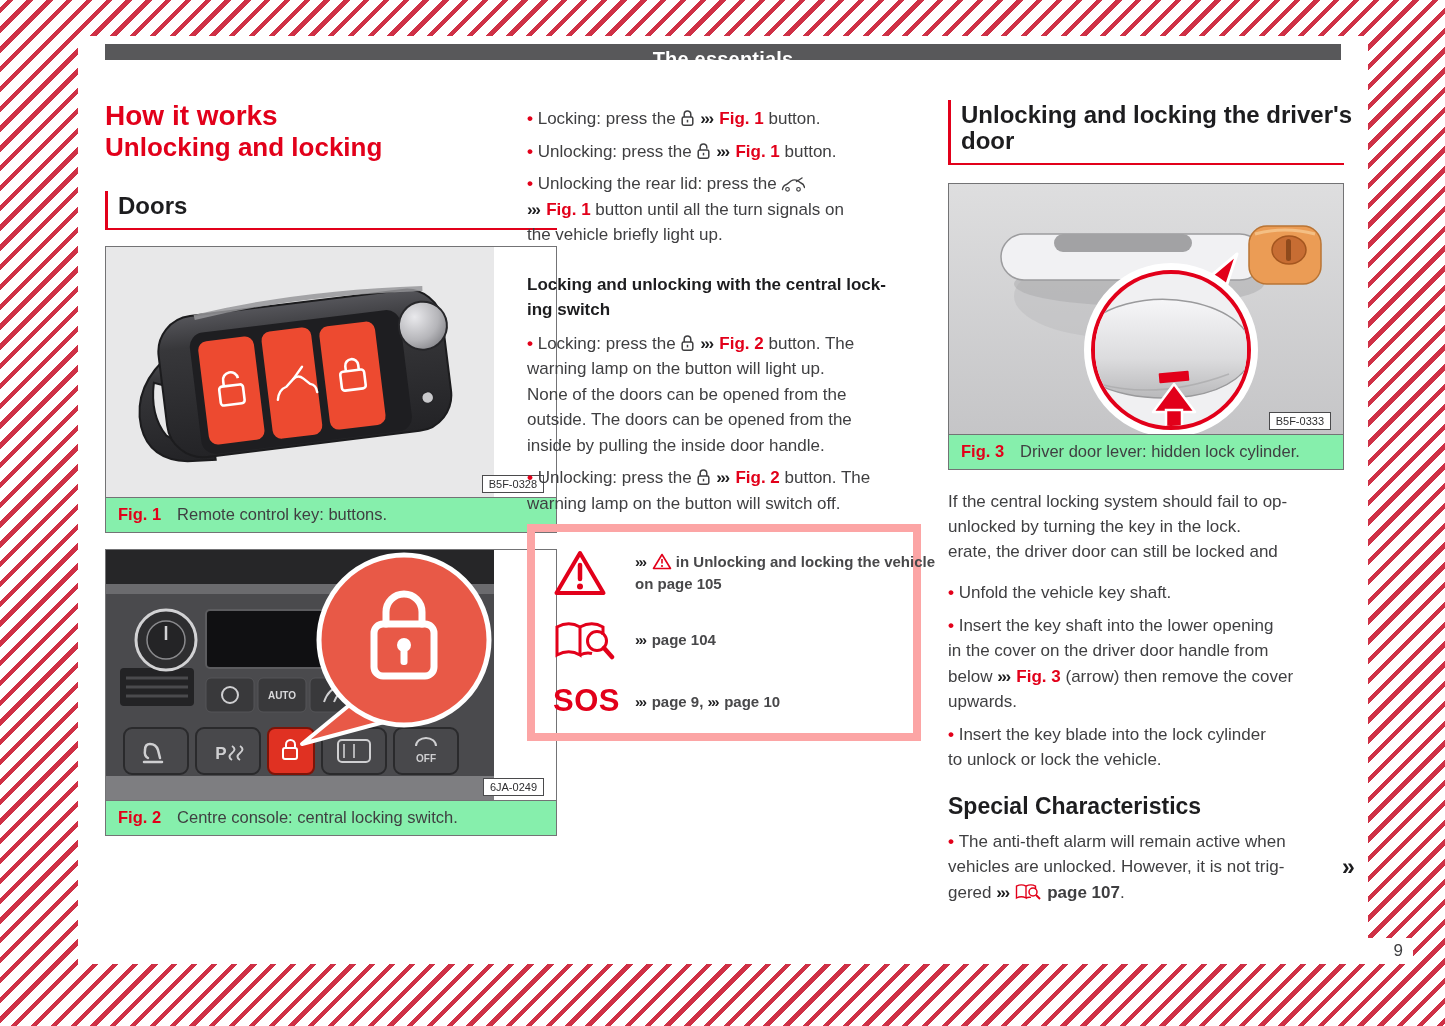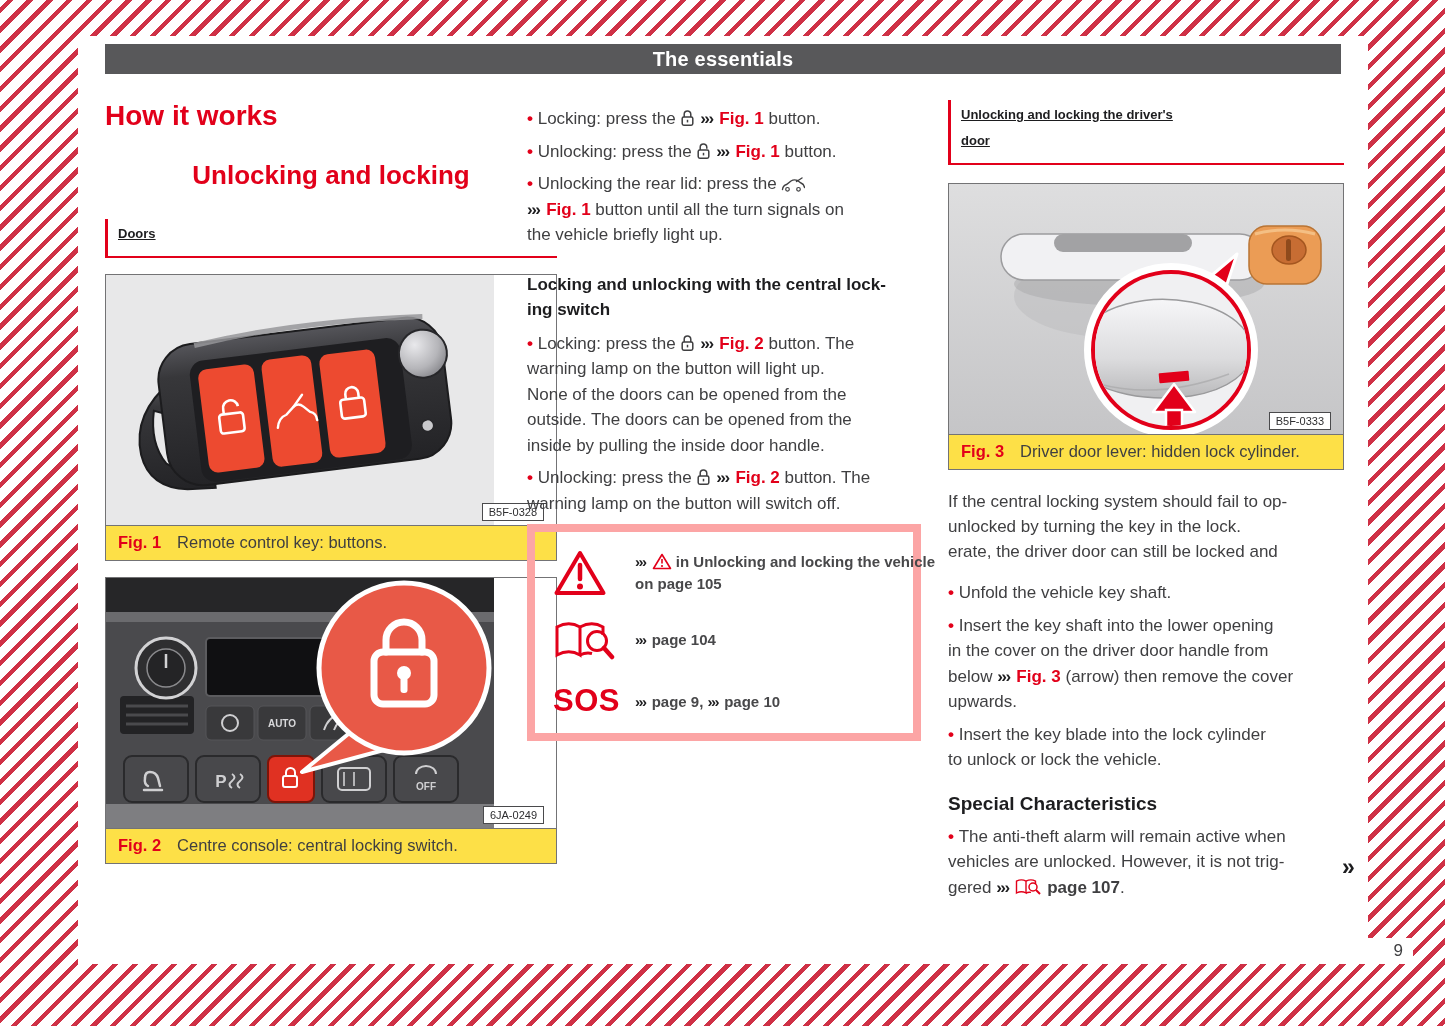--- a/index.html
+++ b/index.html
@@ -8,47 +8,47 @@
 
   .page {
     position:relative; width:1445px; height:1026px; overflow:hidden;
     background:repeating-linear-gradient(135deg,#ffffff 0 5px,#cf3146 5px 9.5px,#ffffff 9.5px 14px);
   }
   .content {
     position:absolute; left:78px; top:36px; width:1290px; height:928px;
     background:#ffffff;
   }
   .header-bar {
-    position:absolute; left:27px; top:8px; width:1236px; height:30px;
+    position:absolute; left:27px; top:8px; width:1236px; height:16px;
     background:#58585a; color:#ffffff; text-align:center;
     font-size:20px; font-weight:700; line-height:30px; letter-spacing:0.2px;
   }
   .col { position:absolute; top:60px; }
   .col1 { left:27px;  width:452px; }
   .col2 { left:449px; width:400px; }
   .col3 { left:870px; width:396px; }
 
   .red-title { margin-top:4px; font-size:28px; font-weight:700; color:#e2001a; }
-  .red-sub   { margin-top:28px; font-size:26px; font-weight:700; color:#e2001a;text-align:center; }
+  .red-sub   { font-size:26px; font-weight:700; color:#e2001a; }
 
   .topic-head {
     margin-top:28px; border-left:3px solid #e2001a; border-bottom:2px solid #e2001a;
-    padding:2px 0 9px 10px; font-size:13px; font-weight:700; color:#1d1d1f; line-height:26px;text-decoration:underline;
+    padding:2px 0 9px 10px; font-size:24px; font-weight:700; color:#1d1d1f; line-height:26px;
   }
 
   .figure { margin-top:16px; border:1px solid #737375; background:#fff; }
   .fig-img { position:relative; height:250px; overflow:hidden; }
   .fig-img svg { display:block; }
   .img-code {
     position:absolute; right:12px; bottom:4px; background:#ffffff; border:1px solid #4a4a4c;
     font-size:11px; line-height:14px; padding:1px 6px; color:#2e2e30;
   }
   .fig-caption {
     border-top:1px solid #737375; padding:7px 12px 8px; font-size:16.5px; color:#3f3f41;
-    background:#fde047; white-space:nowrap;
+    background:#86efac; white-space:nowrap;
   }
   .fig-caption .ref { color:#e2001a; font-weight:700; margin-right:16px; }
 
   .mid-h { font-size:17px; font-weight:700; color:#1d1d1f; line-height:25px; }
   .mid-h .line { white-space:nowrap; }
   .mt26 { margin-top:24px; }
   .mt4  { margin-top:4px; }
 
   .para { margin-top:19px; font-size:17px; color:#3f3f41; line-height:25px; }
   .line { white-space:nowrap; }
@@ -56,21 +56,21 @@
   .bullet { margin-top:7px; font-size:17px; color:#3f3f41; line-height:25.5px; }
   .bullet.first { margin-top:10px; }
   .bullet.gap   { margin-top:16px; }
   .bullet .line:first-child::before { content:"\2022\00a0"; color:#e2001a; font-weight:700; }
 
   .figref { color:#e2001a; font-weight:700; }
   .bold   { font-weight:700; }
   .chev   { font-weight:700; color:#1d1d1f; letter-spacing:-1.5px; margin-right:2px; }
   .inline-icon svg { vertical-align:-3px; }
 
-  .subhead { margin-top:20px; font-size:19px; font-weight:700; color:#1d1d1f; }
+  .subhead { margin-top:20px; font-size:23px; font-weight:700; color:#1d1d1f; }
 
   .ref-box { margin-top:8px; border:8px solid #fca5a5; padding:17px 12px 16px 14px; width:394px; }
   .ref-row { display:flex; align-items:flex-start; }
   .ref-row + .ref-row { margin-top:18px; }
   .ref-icon { flex:0 0 86px; padding-left:4px; }
   .ref-text { font-size:15px; font-weight:700; color:#48484a; line-height:22px; padding-top:2px; }
   .sos { font-size:31px; font-weight:700; color:#e2001a; line-height:32px; letter-spacing:0.5px; }
 
   .cont-marker { position:absolute; left:1264px; top:818px; font-size:23px; font-weight:700; color:#1d1d1f; }
 

